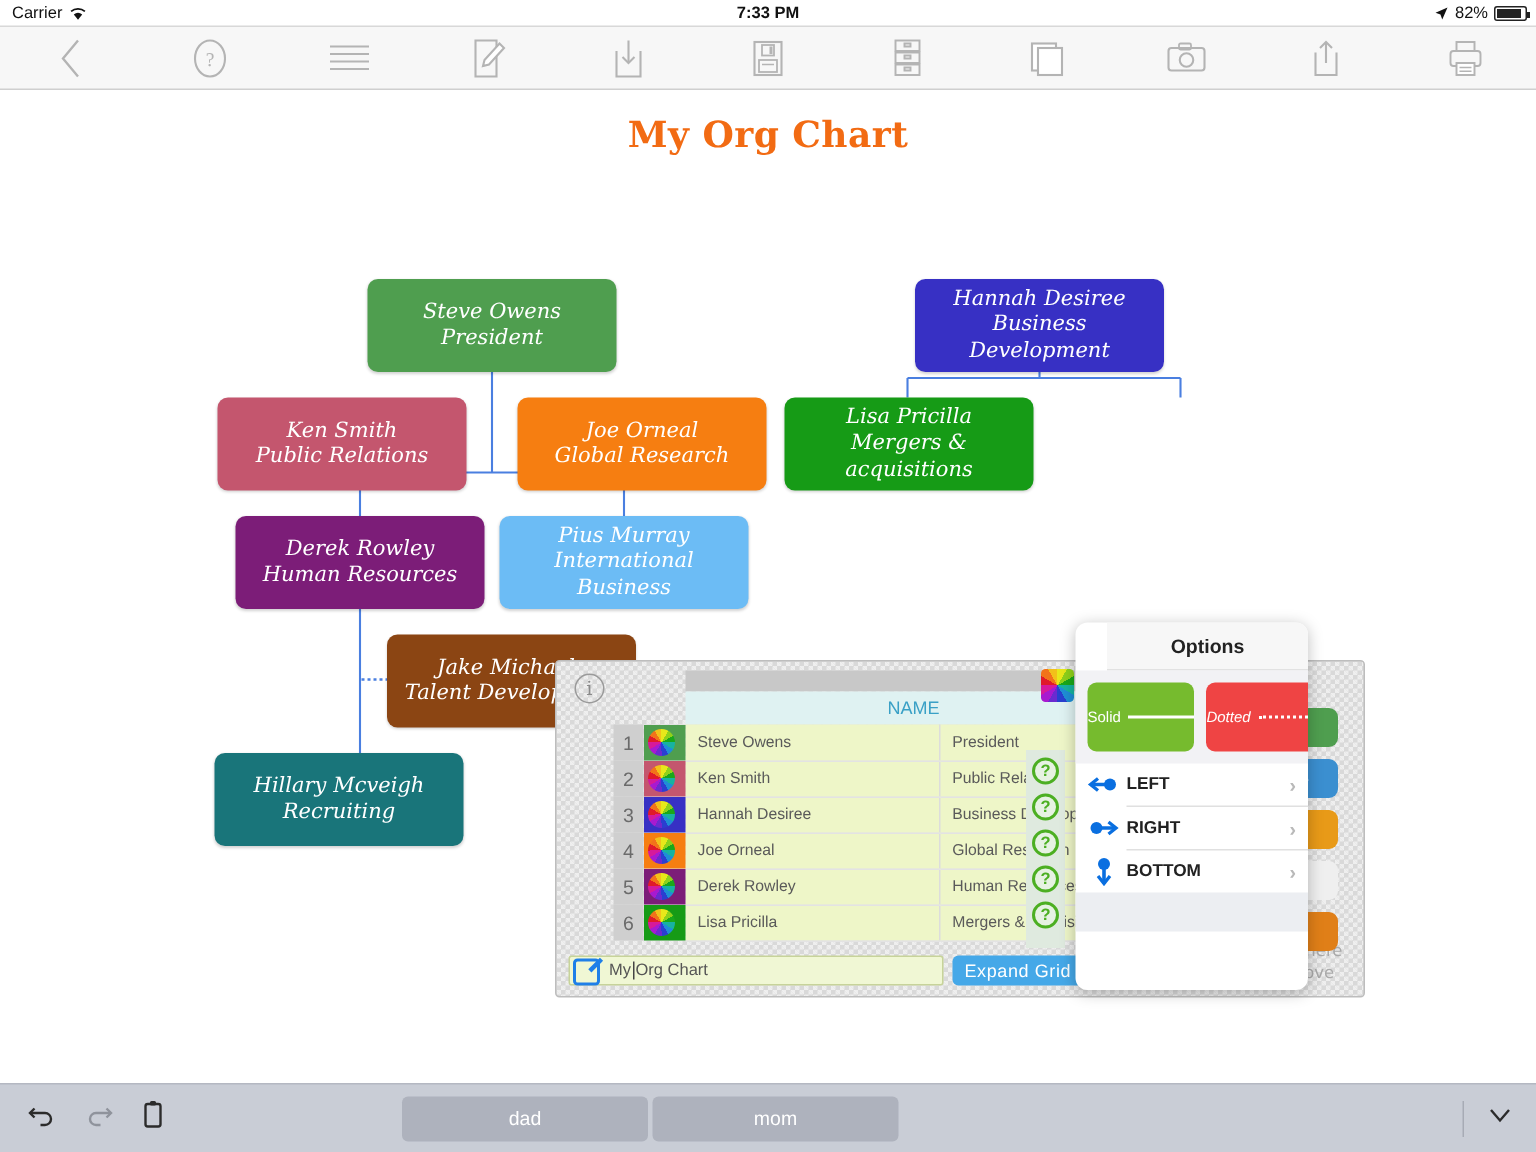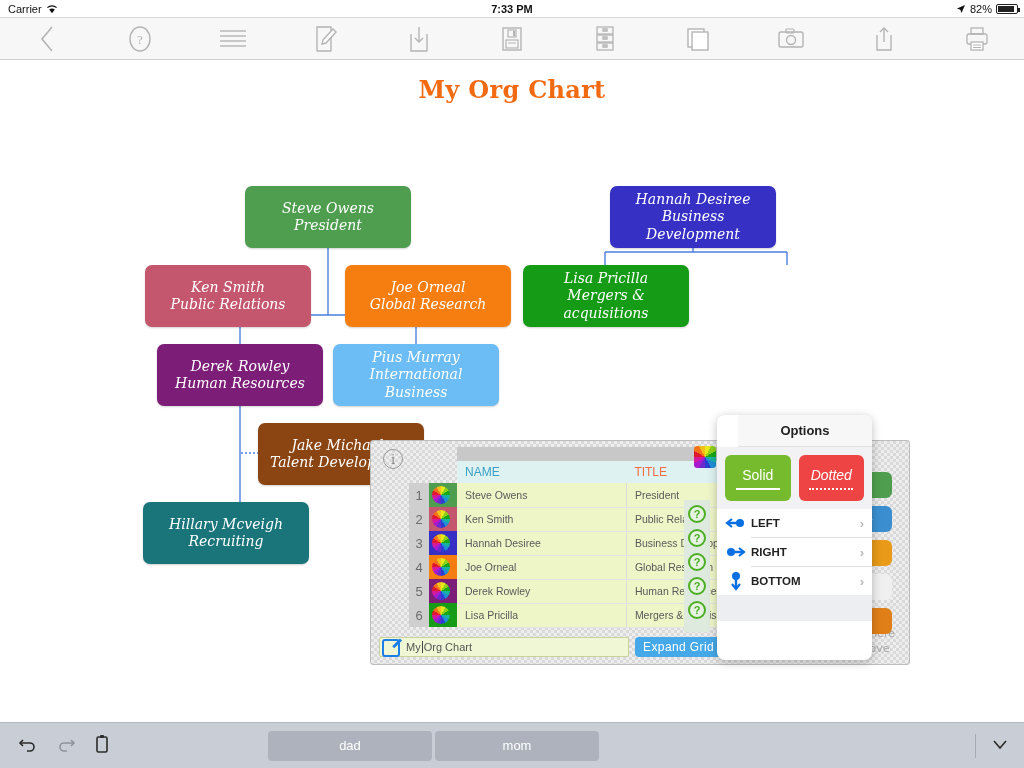--- a/index.html
+++ b/index.html
@@ -79,21 +79,21 @@
     position: absolute; left: 12px; top: 8px; width: 20px; height: 20px; border-radius: 50%;
     border: 1.6px solid #9a9a9a; color: #8a8a8a; font-size: 13px;
     font-family: "DejaVu Serif", serif;
     display: flex; align-items: center; justify-content: center;
   }
   .grid { position: absolute; left: 38px; top: 6px; width: 450px; }
   .grid table { border-collapse: collapse; width: 100%; font-size: 10.5px; color: #555; }
   .grid .topbar td { background: #c8c8c8; height: 14px; }
   .grid .topbar td.spacer { background: transparent; }
   .grid th {
-    background: #dff2f2; height: 22px; text-align: left; padding-left: 8px;
+    background: #dff2f2; height: 22px; text-align: right; padding-left: 8px;
     font-weight: normal; font-size: 12px;
   }
   .grid th.c-name { color: #3aa0c6; }
   .grid th.c-title { color: #f26b45; }
   .grid th.idx, .grid th.sw { background: transparent; }
   td.idx {
     width: 20px; background: #cfcfcf; color: #6b6b6b; text-align: center;
     font-size: 13px; height: 24px;
   }
   td.sw { width: 28px; padding: 0; height: 24px; position: relative; }
@@ -140,22 +140,22 @@
 
   
   .popover {
     position: absolute; left: 717px; top: 415px; width: 155px; height: 245px;
     background: #ffffff; border-radius: 8px; box-shadow: 0 2px 10px rgba(0,0,0,.25);
     overflow: hidden;
   }
   .pop-title { height: 32px; background: #f7f7f7; display: flex; align-items: center; justify-content: center;
     font-size: 13px; font-weight: bold; color: #222; border-bottom: 1px solid #e2e2e2; margin-left: 21px; }
   .pop-styles { display: flex; gap: 8px; padding: 8px; background: #f2f2f5; }
-  .style-btn { flex: 1; height: 46px; border-radius: 6px; color: #fff; font-size: 14px;
-    display: flex; flex-direction: column; align-items: center; justify-content: center; gap: 5px; }
+  .style-btn { flex: 1; height: 46px; border-radius: 6px; color: #fff; font-size: 10px;
+    display: flex; align-items: center; justify-content: center; gap: 5px; }
   .style-btn.solid { background: #76bb2e; }
   .style-btn.dotted { background: #ef4444; font-style: italic; }
   .sample-solid { width: 44px; height: 2px; background: #fff; }
   .sample-dotted { width: 44px; height: 0; border-top: 2px dotted #fff; }
   .pop-row { height: 28px; display: flex; align-items: center; padding: 0 8px; font-size: 11.5px;
     font-weight: bold; color: #222; }
   .pop-row .ico { width: 26px; color: #0a6fe0; display: flex; align-items: center; }
   .pop-row .lbl { flex: 1; }
   .pop-row .chev { color: #b9b9b9; font-size: 13px; }
   .pop-div { height: 1px; background: #e0e0e0; margin-left: 34px; }

